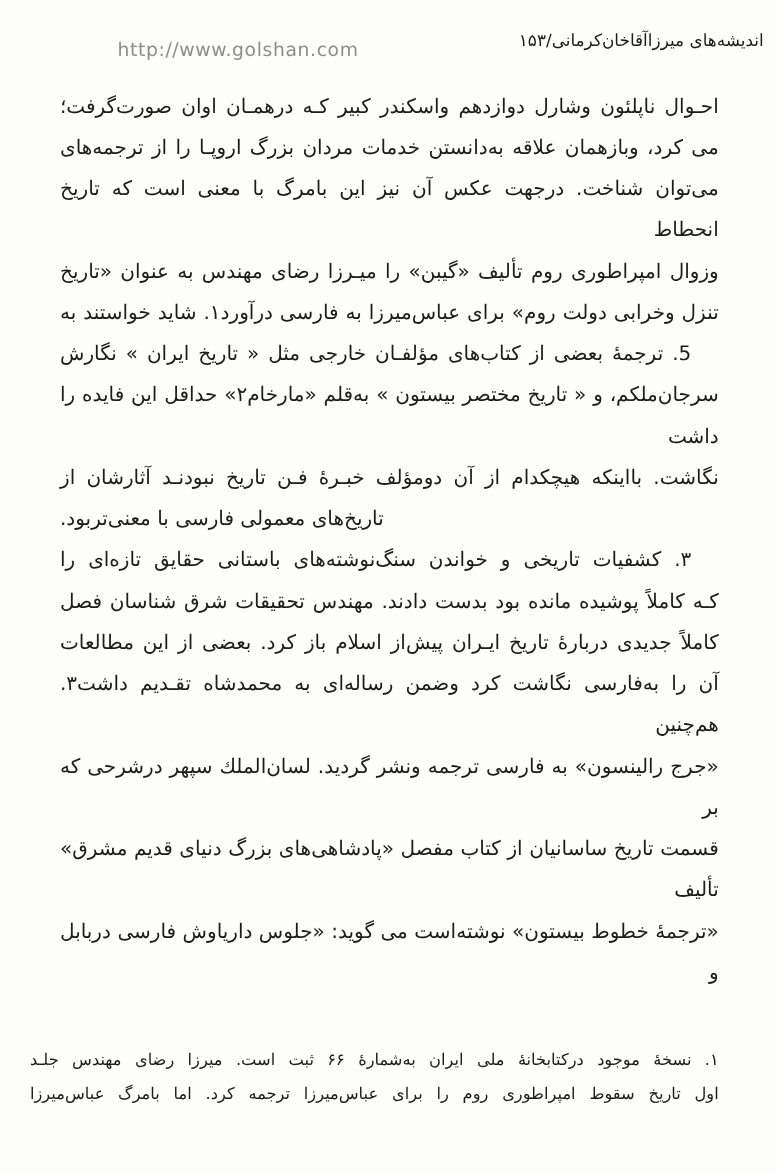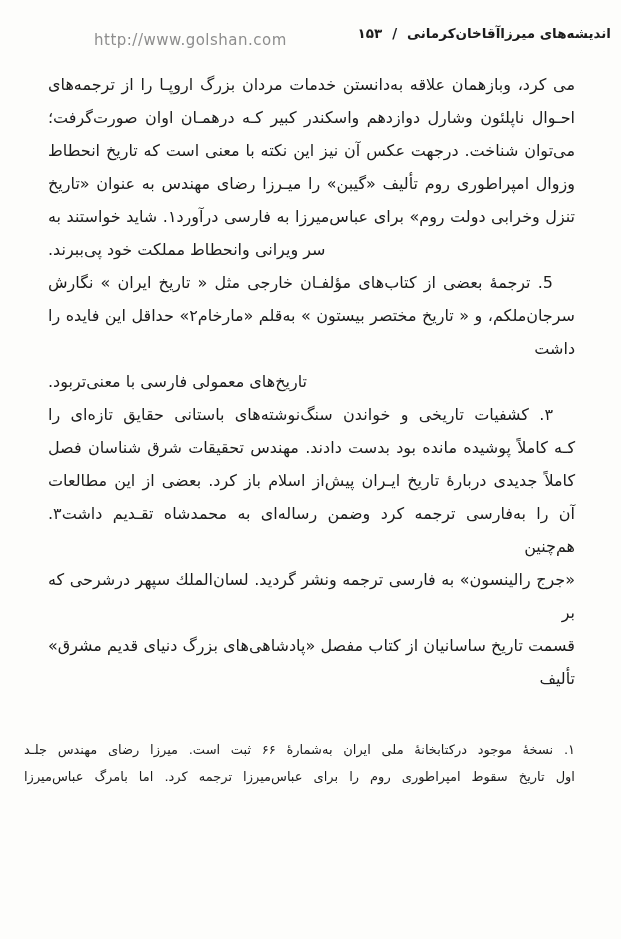--- a/index.html
+++ b/index.html
@@ -20,22 +20,22 @@
   
   .header{position:relative;height:52px;}
   .url{
     position:absolute;left:94px;top:31px;
     font-size:15px;color:var(--url);
     letter-spacing:.5px;
     font-family:"DejaVu Sans", sans-serif;
   }
   .head-title{
     position:absolute;right:10px;top:25px;
-    display:flex;direction:ltr;align-items:center;gap:10px;
-    font-weight:bold;font-size:13.5px;
+    display:flex;direction:ltr;align-items:center;gap:0;
+    font-weight:normal;font-size:13.5px;
   }
 
   
   .body-text{
     direction:rtl;
     margin:16px 46px 0 48px;
     font-size:16px;
     line-height:33px;
   }
   .tline{white-space:normal;}
@@ -60,39 +60,40 @@
     <div class="url">http://www.golshan.com</div>
     <div class="head-title">
       <span>۱۵۳</span>
       <span>/</span>
       <span dir="rtl">اندیشه‌های میرزاآقاخان‌کرمانی</span>
     </div>
   </div>
 
   <div class="body-text">
     <div>
+        <div class="tline justify">احـوال ناپلئون وشارل دوازدهم واسکندر کبیر کـه درهمـان اوان صورت‌گرفت؛</div>
         <div class="tline justify">می کرد، وبازهمان علاقه به‌دانستن خدمات مردان بزرگ اروپـا را از ترجمه‌های</div>
-        <div class="tline justify">احـوال ناپلئون وشارل دوازدهم واسکندر کبیر کـه درهمـان اوان صورت‌گرفت؛</div>
-        <div class="tline justify">می‌توان شناخت. درجهت عکس آن نیز این نکته با معنی است که تاریخ انحطاط</div>
+        <div class="tline justify">می‌توان شناخت. درجهت عکس آن نیز این بامرگ با معنی است که تاریخ انحطاط</div>
         <div class="tline justify">وزوال امپراطوری روم تألیف «گیبن» را میـرزا رضای مهندس به عنوان «تاریخ</div>
         <div class="tline justify">تنزل وخرابی دولت روم» برای عباس‌میرزا به فارسی درآورد۱. شاید خواستند به</div>
-        <div class="tline left">سر ویرانی وانحطاط مملکت خود پی‌ببرند.</div>
       </div>
     <div>
         <div class="tline justify indent">5. ترجمهٔ بعضی از کتاب‌های مؤلفـان خارجی مثل « تاریخ ایران » نگارش</div>
         <div class="tline justify">سرجان‌ملکم، و « تاریخ مختصر بیستون » به‌قلم «مارخام۲» حداقل این فایده را داشت</div>
+        <div class="tline justify">نگاشت. بااینکه هیچکدام از آن دومؤلف خبـرهٔ فـن تاریخ نبودنـد آثارشان از</div>
         <div class="tline left">تاریخ‌های معمولی فارسی با معنی‌تربود.</div>
       </div>
     <div>
         <div class="tline justify indent">۳. کشفیات تاریخی و خواندن سنگ‌نوشته‌های باستانی حقایق تازه‌ای را</div>
         <div class="tline justify">کـه کاملاً پوشیده مانده بود بدست دادند. مهندس تحقیقات شرق شناسان فصل</div>
         <div class="tline justify">کاملاً جدیدی دربارهٔ تاریخ ایـران پیش‌از اسلام باز کرد. بعضی از این مطالعات</div>
-        <div class="tline justify">آن را به‌فارسی ترجمه کرد وضمن رساله‌ای به محمدشاه تقـدیم داشت۳. هم‌چنین</div>
+        <div class="tline justify">آن را به‌فارسی نگاشت کرد وضمن رساله‌ای به محمدشاه تقـدیم داشت۳. هم‌چنین</div>
         <div class="tline justify">«جرج رالینسون» به فارسی ترجمه ونشر گردید. لسان‌الملك سپهر درشرحی که بر</div>
         <div class="tline justify">قسمت تاریخ ساسانیان از کتاب مفصل «پادشاهی‌های بزرگ دنیای قدیم مشرق» تألیف</div>
+        <div class="tline justify">«ترجمهٔ خطوط بیستون» نوشته‌است می گوید: «جلوس داریاوش فارسی دربابل و</div>
       </div>
   </div>
 
   <div class="footnotes">
     <div>
         <div class="tline justify">۱. نسخهٔ موجود درکتابخانهٔ ملی ایران به‌شمارهٔ ۶۶ ثبت است. میرزا رضای مهندس جلـد</div>
         <div class="tline justify">اول تاریخ سقوط امپراطوری روم را برای عباس‌میرزا ترجمه کرد. اما بامرگ عباس‌میرزا</div>
       </div>
 
   </div>

